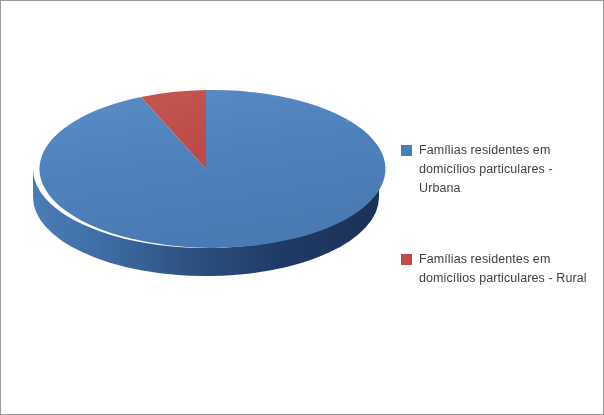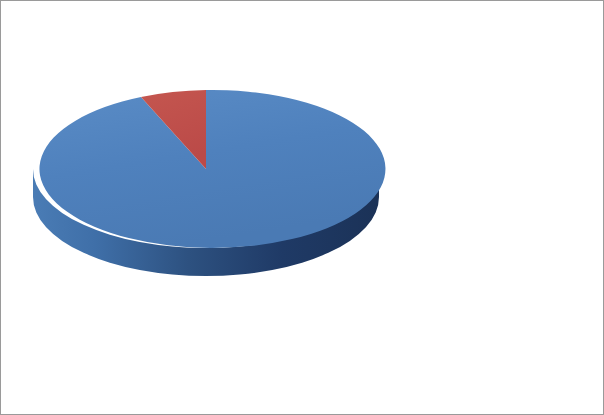--- a/index.html
+++ b/index.html
@@ -100,13 +100,26 @@
 
       <g>
         <path d="M 205,168
                  L 140,96
                  A 173,79 0 0 1 205,89
                  Z" fill="url(#redGrad)"></path>
       </g>
     </svg>
   </div>
 
+  <div id="legend">
+
+    <div class="legend-entry">
+      <span class="legend-swatch" style="background:#4a7ebb;"></span>
+      <span class="legend-label">Famílias residentes em domicílios particulares - Urbana</span>
+    </div>
+
+    <div class="legend-entry">
+      <span class="legend-swatch" style="background:#be4b48;"></span>
+      <span class="legend-label">Famílias residentes em domicílios particulares - Rural</span>
+    </div>
+
+  </div>
 </div>
 
 </body></html>

